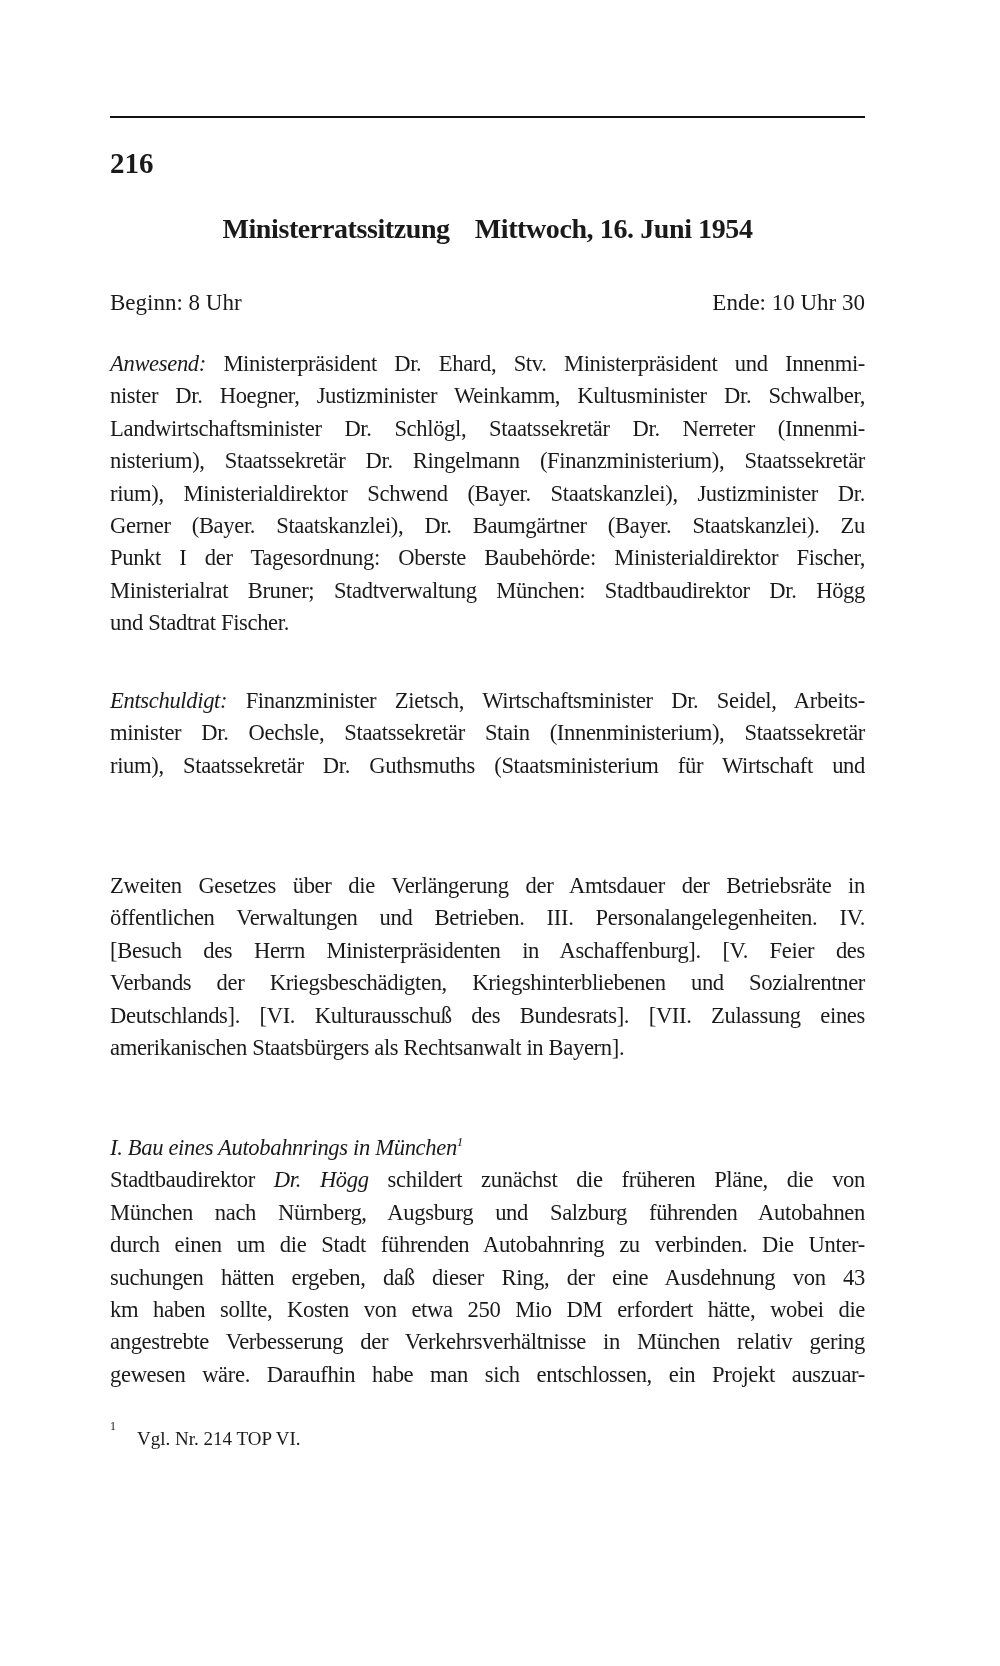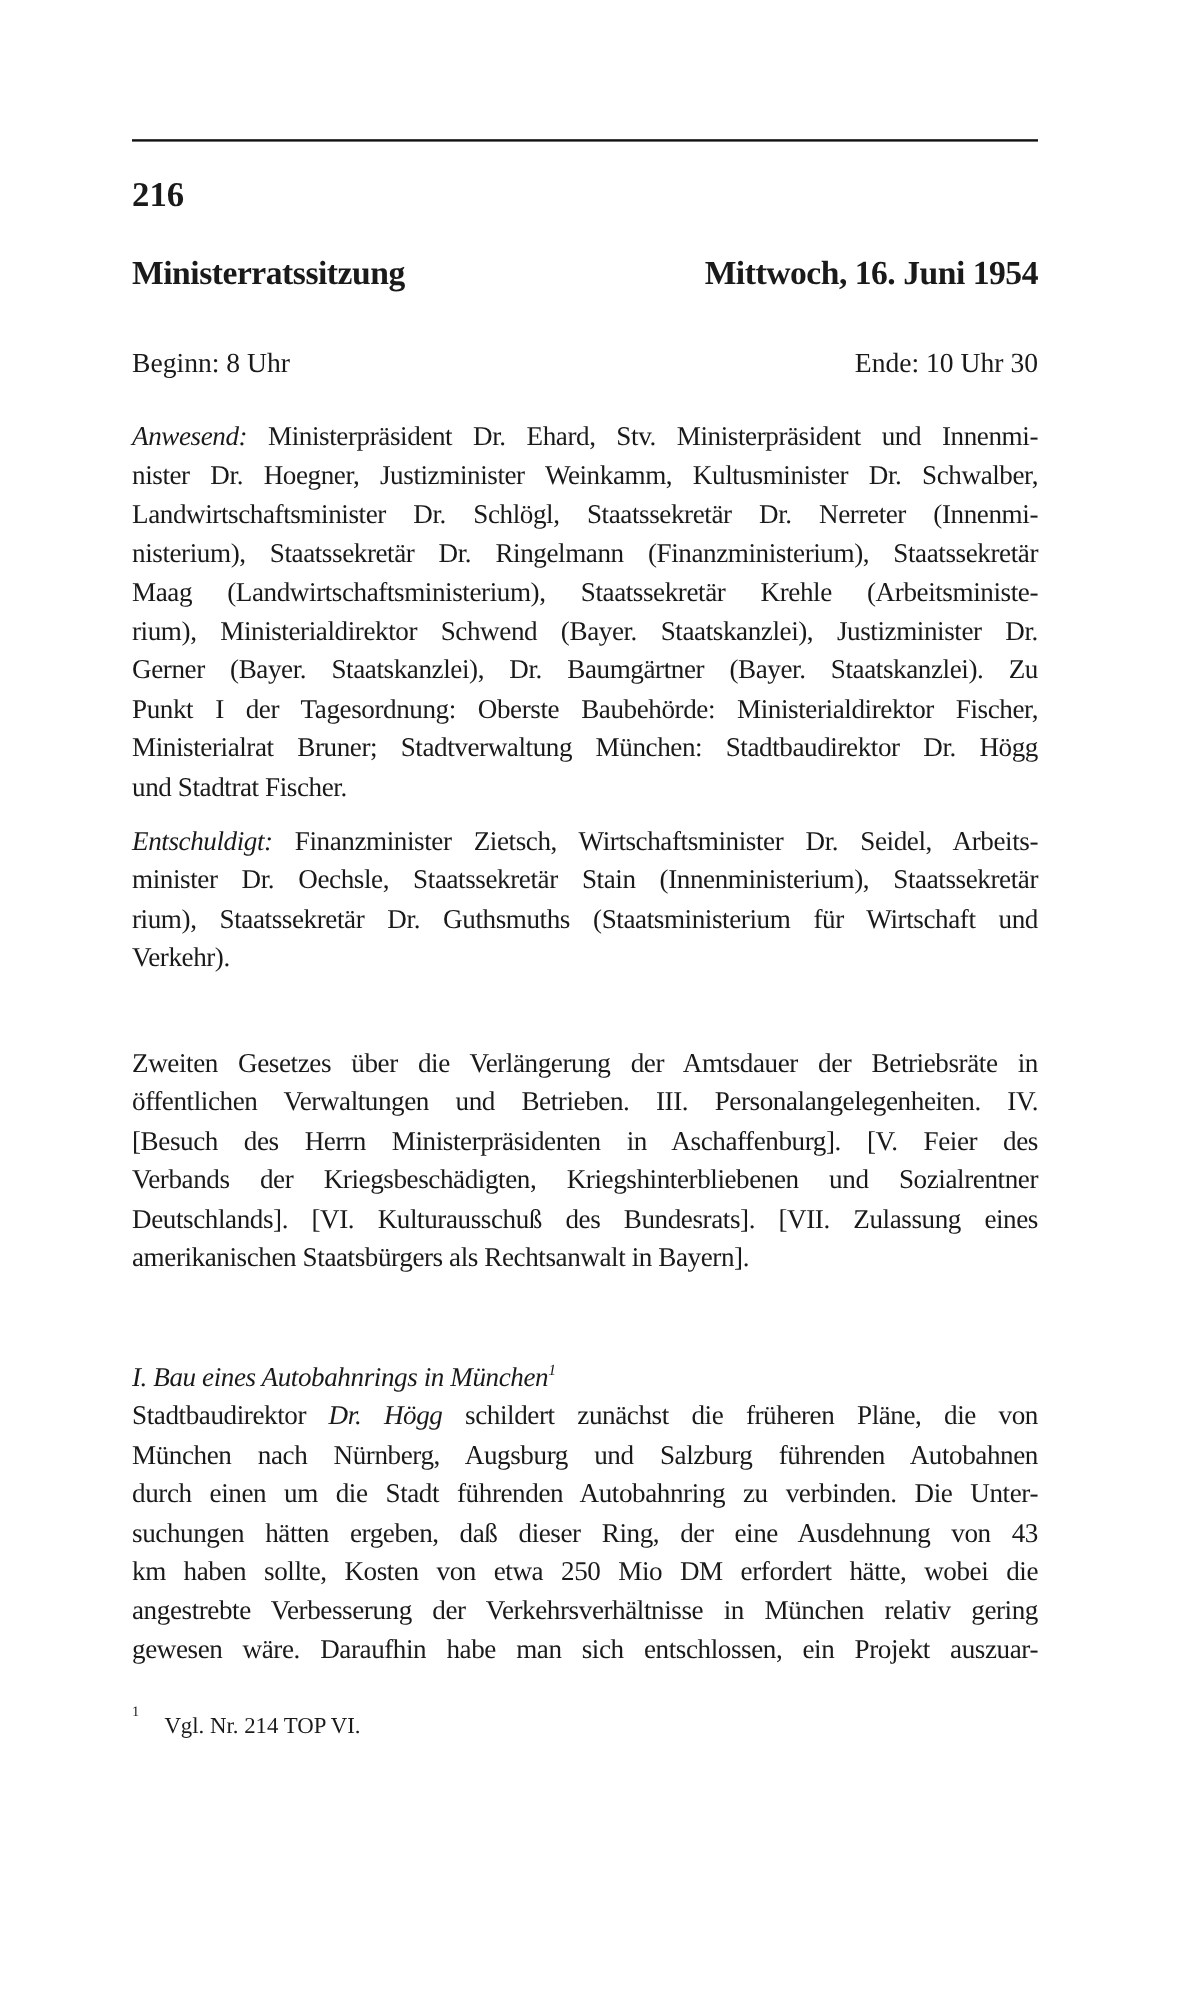--- a/index.html
+++ b/index.html
@@ -3,21 +3,21 @@
 <meta charset="utf-8">
 <style>
   html, body { margin: 0; padding: 0; background: #ffffff; }
   body { width: 1000px; height: 1666px; position: relative; overflow: hidden;
          font-family: "Liberation Serif", "DejaVu Serif", serif; color: #1a1a1a; }
   .rule { position: absolute; left: 110px; top: 116px; width: 755px; height: 0;
           border-top: 2px solid #111; }
   .page-number { position: absolute; left: 110px; width: 755px; top: 146px;
                  text-align: left; font-weight: bold; font-size: 29px; line-height: 34px; }
   .title-row { position: absolute; left: 110px; width: 755px; top: 212px;
-               display: flex; justify-content: space-between; font-weight: bold;
+               display: flex; justify-content: center; font-weight: bold;
                font-size: 28px; line-height: 34px; letter-spacing: -0.4px; gap: 25px; }
   .time-row { position: absolute; left: 110px; width: 755px; top: 288px;
               display: flex; justify-content: space-between; font-size: 23px; line-height: 30px; }
   .block { position: absolute; left: 110px; width: 755px; font-size: 22.6px; }
   .line { display: block; height: 32.4px; line-height: 32.4px; white-space: nowrap;
           text-align: justify; text-align-last: justify; letter-spacing: -0.35px; }
   .line.last { text-align-last: left; }
   .label { font-style: italic; }
   .it { font-style: italic; margin-top: 15px; }
   sup { font-size: 13px; line-height: 0; vertical-align: 9px; }
@@ -40,33 +40,31 @@
 <div class="time-row">
   <span>Beginn: 8 Uhr</span>
   <span>Ende: 10 Uhr 30</span>
 </div>
 
 <div class="block" style="top:348px;">
   <span class="line"><span class="label">Anwesend:</span><span> Ministerpräsident Dr. Ehard, Stv. Ministerpräsident und Innenmi-</span></span>
   <span class="line">nister Dr. Hoegner, Justizminister Weinkamm, Kultusminister Dr. Schwalber,</span>
   <span class="line">Landwirtschaftsminister Dr. Schlögl, Staatssekretär Dr. Nerreter (Innenmi-</span>
   <span class="line">nisterium), Staatssekretär Dr. Ringelmann (Finanzministerium), Staatssekretär</span>
-  <span class="line">Maag (Landwirtschaftsministerium), Staatssekretär Krehle (Arbeitsministe-</span>
   <span class="line">rium), Ministerialdirektor Schwend (Bayer. Staatskanzlei), Justizminister Dr.</span>
   <span class="line">Gerner (Bayer. Staatskanzlei), Dr. Baumgärtner (Bayer. Staatskanzlei). Zu</span>
   <span class="line">Punkt I der Tagesordnung: Oberste Baubehörde: Ministerialdirektor Fischer,</span>
   <span class="line">Ministerialrat Bruner; Stadtverwaltung München: Stadtbaudirektor Dr. Högg</span>
   <span class="line last">und Stadtrat Fischer.</span>
 </div>
 
 <div class="block" style="top:685px;">
   <span class="line"><span class="label">Entschuldigt:</span><span> Finanzminister Zietsch, Wirtschaftsminister Dr. Seidel, Arbeits-</span></span>
   <span class="line">minister Dr. Oechsle, Staatssekretär Stain (Innenministerium), Staatssekretär</span>
   <span class="line">rium), Staatssekretär Dr. Guthsmuths (Staatsministerium für Wirtschaft und</span>
-  <span class="line last">Verkehr).</span>
 </div>
 
 <div class="block" style="top:870px;">
   <span class="line">Zweiten Gesetzes über die Verlängerung der Amtsdauer der Betriebsräte in</span>
   <span class="line">öffentlichen Verwaltungen und Betrieben. III. Personalangelegenheiten. IV.</span>
   <span class="line">[Besuch des Herrn Ministerpräsidenten in Aschaffenburg]. [V. Feier des</span>
   <span class="line">Verbands der Kriegsbeschädigten, Kriegshinterbliebenen und Sozialrentner</span>
   <span class="line">Deutschlands]. [VI. Kulturausschuß des Bundesrats]. [VII. Zulassung eines</span>
   <span class="line last">amerikanischen Staatsbürgers als Rechtsanwalt in Bayern].</span>
 </div>

